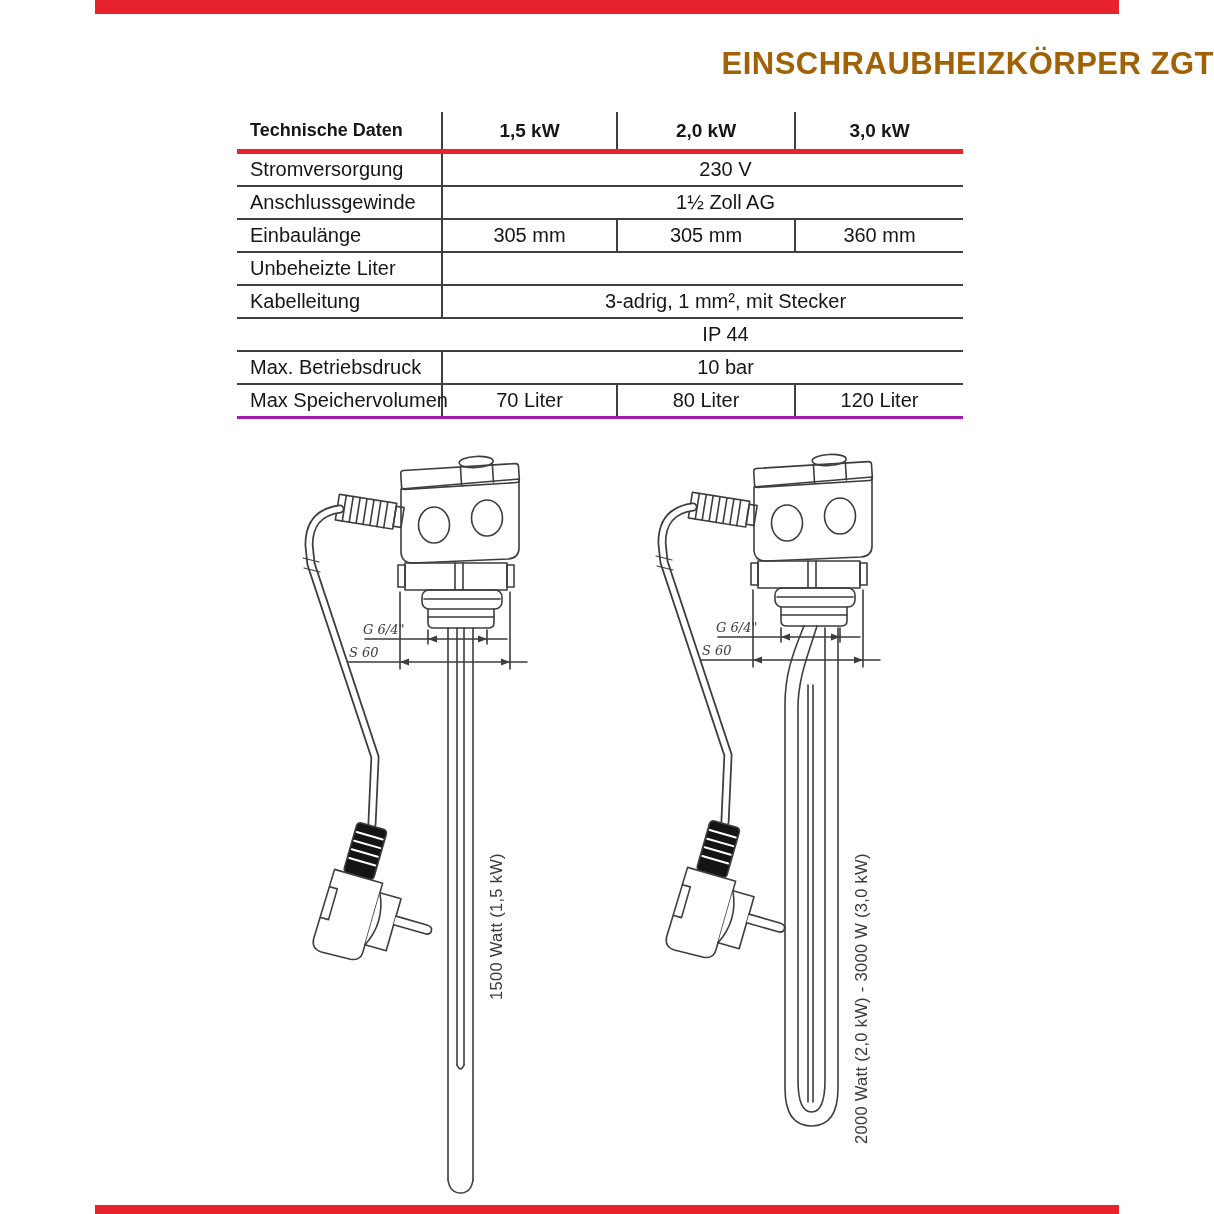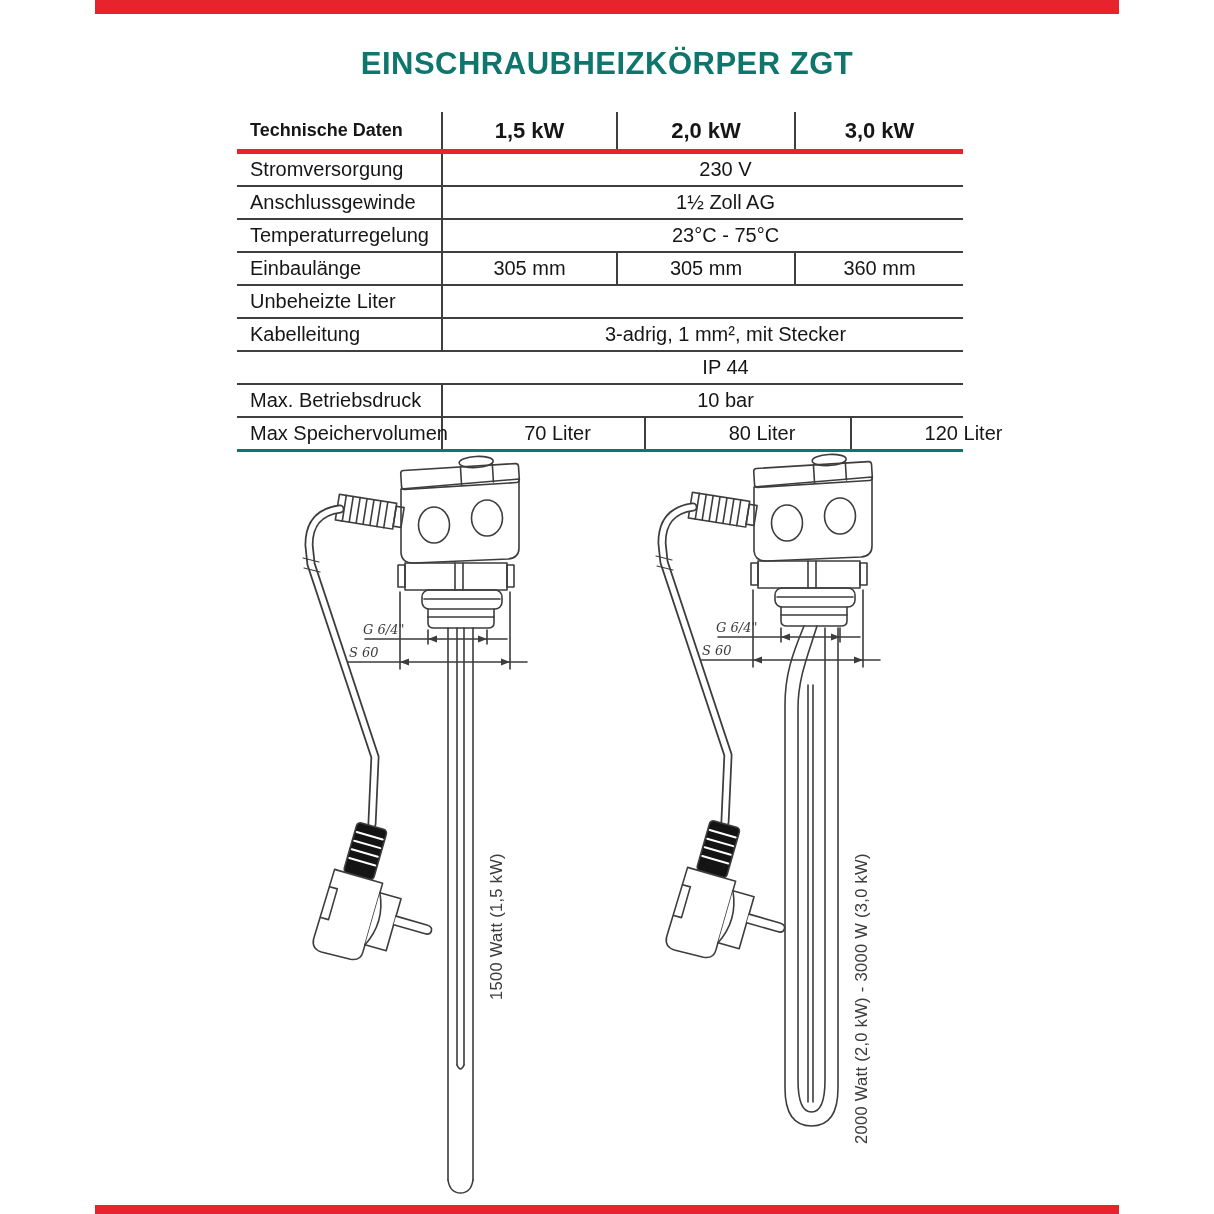--- a/index.html
+++ b/index.html
@@ -4,34 +4,34 @@
 <style>
   html,body{margin:0;padding:0;}
   body{
     width:1214px;height:1214px;background:#ffffff;position:relative;overflow:hidden;
     font-family:"Liberation Sans", sans-serif;color:#161616;
   }
   .bar{position:absolute;background:#e7232e;}
   .bar-top{left:95px;top:0;width:1024px;height:14px;}
   .bar-bottom{left:95px;top:1205px;width:1024px;height:9px;}
   .page-title{
-    position:absolute;left:0;top:46px;width:1214px;text-align:center;
-    font-size:31px;font-weight:bold;letter-spacing:.5px;color:#0f766e;
+    position:absolute;left:0;top:46px;width:1214px;text-align:right;
+    font-size:31px;font-weight:bold;letter-spacing:.5px;color:#a16207;
   }
   
-  .dtable{position:absolute;left:237px;top:112px;width:726px;border-bottom:3px solid #0f766e;}
+  .dtable{position:absolute;left:237px;top:112px;width:726px;border-bottom:3px solid #a21caf;}
   .trow{display:grid;grid-template-columns:206px 175px 178px 167px;height:31px;border-bottom:2px solid #3f3f3f;}
-  .trow:last-child{border-bottom:none;gap:28px;}
+  .trow:last-child{border-bottom:none;}
   .trow.thead{height:37px;border-bottom:none;}
   .red-rule{height:5px;background:#e7232e;}
   .cell{display:flex;align-items:center;justify-content:center;font-size:20px;white-space:nowrap;}
   .cell.label{justify-content:flex-start;padding-left:13px;border-right:2px solid #3f3f3f;}
   .cell.vsep{border-right:2px solid #3f3f3f;}
   .cell.span3{grid-column:2/5;margin-left:45px;}
-  .thead .cell{font-weight:bold;font-size:22px;}
+  .thead .cell{font-weight:bold;font-size:19px;}
   .thead .cell.label{font-size:18px;}
   
   .diagram{position:absolute;}
   .diagram svg{display:block;}
   .lineart{stroke:#3d3d3d;stroke-width:1.6;fill:none;stroke-linecap:round;stroke-linejoin:round;}
   .dim-label{font-family:"DejaVu Serif", serif;font-style:italic;font-size:13px;fill:#3a3a3a;stroke:none;}
   .caption{
     position:absolute;writing-mode:vertical-rl;transform:rotate(180deg);
     font-size:16.5px;color:#3c3c3c;letter-spacing:.3px;white-space:nowrap;
   }
@@ -53,24 +53,20 @@
   </div>
   <div class="red-rule"></div>
 
   <div class="trow">
     <div class="cell label">Stromversorgung</div>
     <div class="cell span3">230 V</div>
   </div>
   <div class="trow">
     <div class="cell label">Anschlussgewinde</div>
     <div class="cell span3">1½ Zoll AG</div>
-  </div>
-  <div class="trow">
-    <div class="cell label">Temperaturregelung</div>
-    <div class="cell span3">23°C - 75°C</div>
   </div>
   <div class="trow">
     <div class="cell label">Einbaulänge</div>
     <div class="cell vsep">305 mm</div>
     <div class="cell vsep">305 mm</div>
     <div class="cell">360 mm</div>
   </div>
   <div class="trow">
     <div class="cell label">Unbeheizte Liter</div>
   </div>

